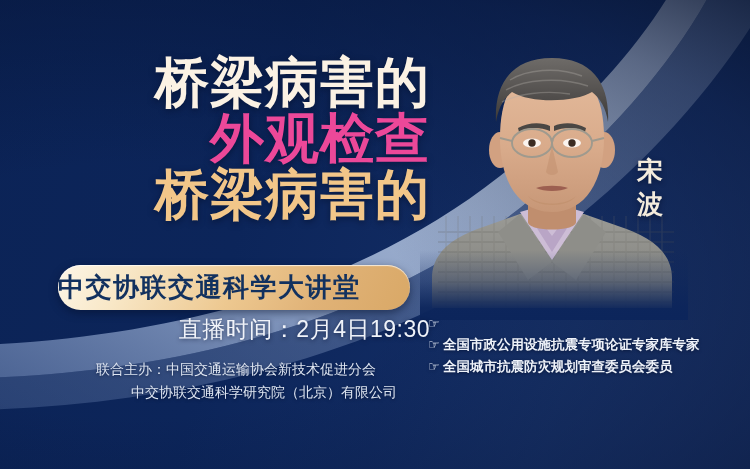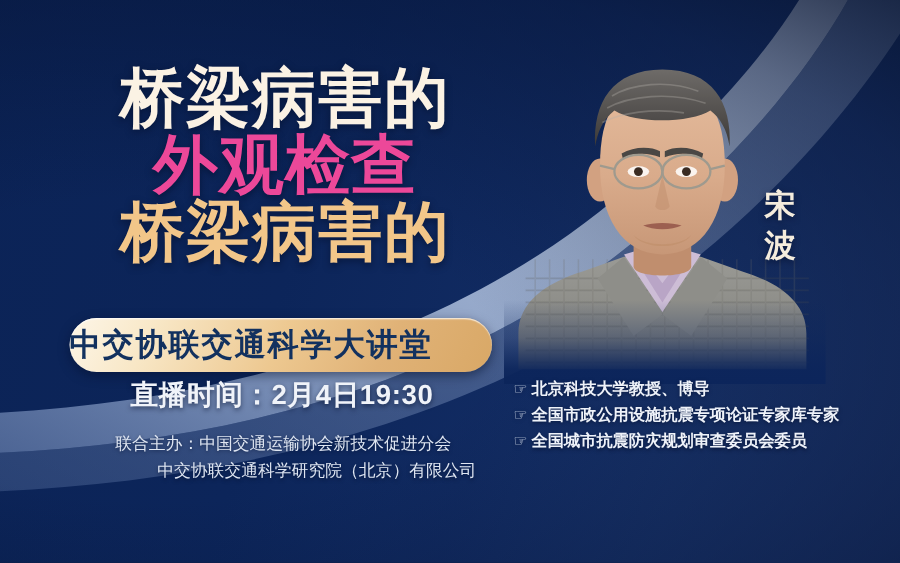--- a/index.html
+++ b/index.html
@@ -38,21 +38,21 @@
   }
   .portrait svg{display:block;width:100%;height:100%;}
   .portrait-fade{
     position:absolute;
     left:420px;top:250px;width:268px;height:70px;
     background:linear-gradient(to bottom,rgba(12,37,91,0) 0%,rgba(12,37,91,.35) 45%,rgba(12,37,91,.92) 82%,#0c255b 100%);
   }
   
   .title-block{
     position:absolute;left:0;top:55px;width:430px;
-    text-align:center;
+    text-align:right;
     line-height:1;
     padding-left:45px;
   }
   .title-line{
     font-size:54px;
     font-weight:bold;
     letter-spacing:1px;
     margin-bottom:2px;
     text-shadow:0 2px 6px rgba(3,12,38,.55);
     white-space:nowrap;
@@ -73,24 +73,24 @@
   .pill-text{
     color:#12315f;
     font-size:26px;
     font-weight:bold;
     letter-spacing:1.5px;
     white-space:nowrap;
   }
   
   .date-line{
     position:absolute;left:0;top:314px;width:430px;
-    text-align:center;
+    text-align:right;
     color:#f0f3f9;
     font-size:23px;
-    font-weight:bold;
+    font-weight:normal;
     letter-spacing:.5px;
     text-shadow:0 1px 4px rgba(3,12,38,.6);
     white-space:nowrap;
     padding-left:40px;
   }
   
   .org-block{
     position:absolute;left:0;top:358px;width:440px;
     color:#dfe6f2;
     font-size:14px;
@@ -260,21 +260,20 @@
   </div>
 
   <div class="speaker-name">
     <span>宋</span>
     <span>波</span>
   </div>
 
   <div class="creds">
     <div class="cred-row">
       <span class="cred-ico">☞</span>
-      <span>北京科技大学教授、博导</span>
     </div>
     <div class="cred-row">
       <span class="cred-ico">☞</span>
       <span>全国市政公用设施抗震专项论证专家库专家</span>
     </div>
     <div class="cred-row">
       <span class="cred-ico">☞</span>
       <span>全国城市抗震防灾规划审查委员会委员</span>
     </div>
   </div>

